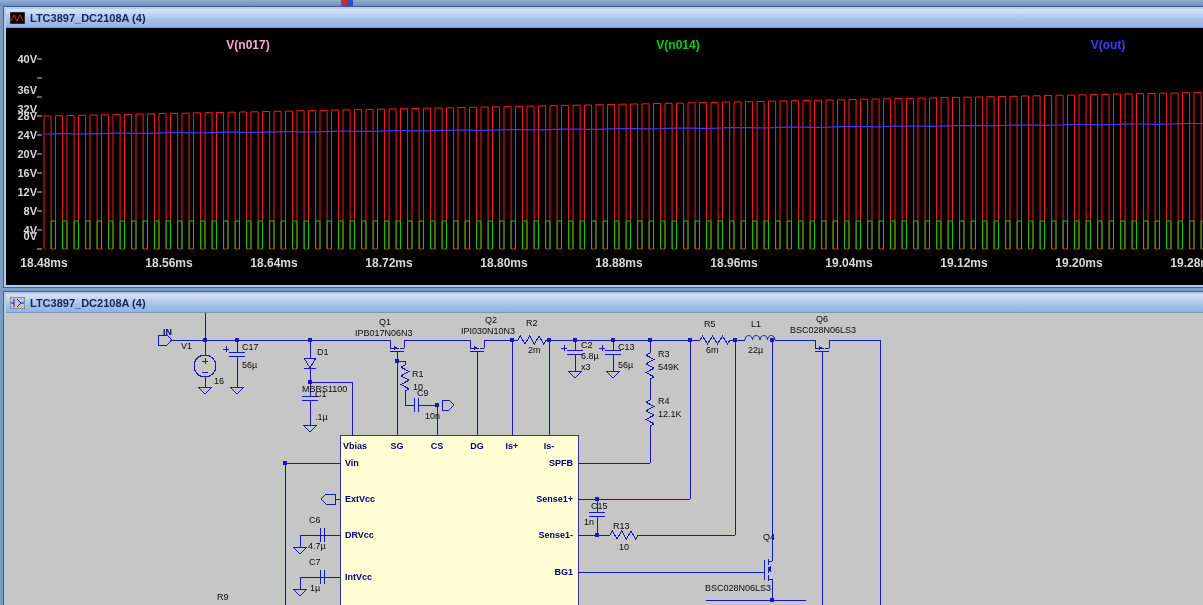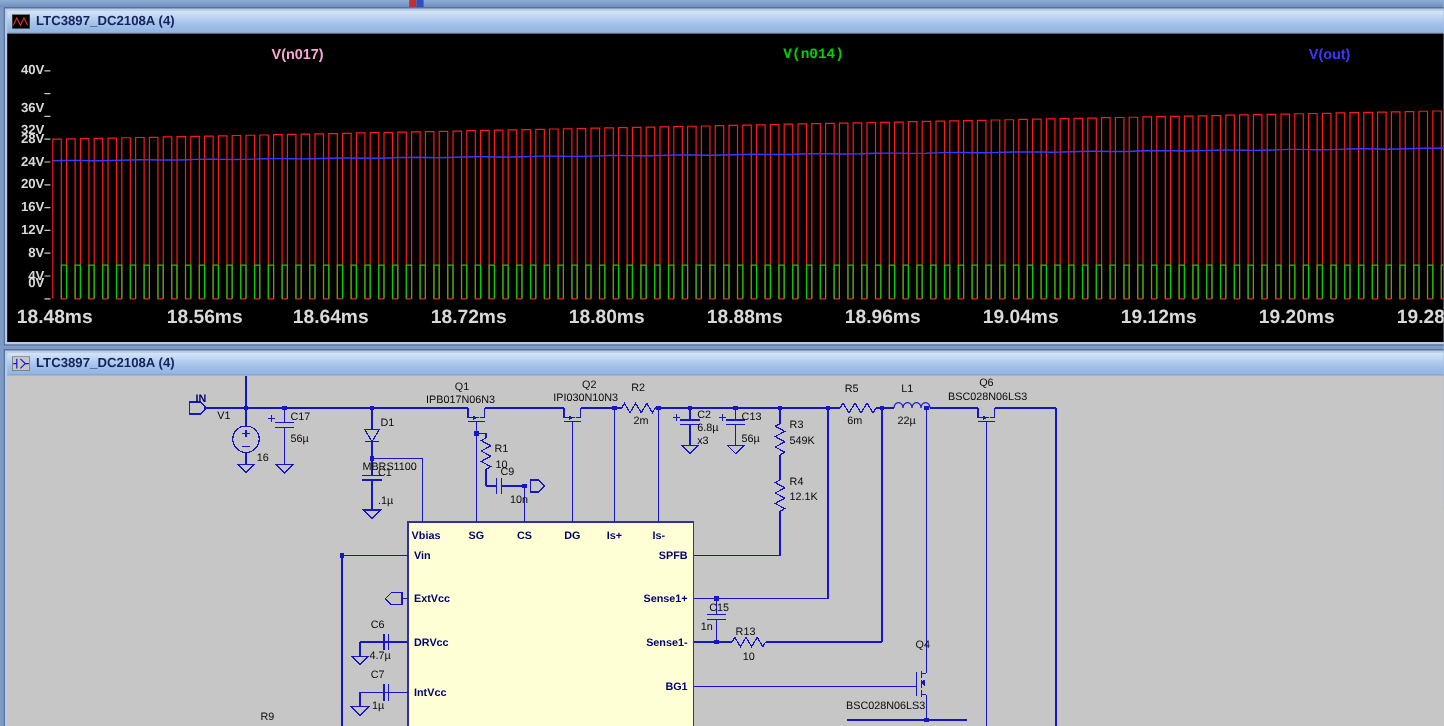--- a/index.html
+++ b/index.html
@@ -13,21 +13,21 @@
           padding:2px;box-sizing:border-box}
   .titlebar{height:18px;display:flex;align-items:center;gap:5px;padding:0 4px;
             font-size:11px;font-weight:bold;color:#14245c;
             background:linear-gradient(180deg,#d6e5f8,#a3c2ea 60%,#90b4e2);
             border-bottom:1px solid #7a96c0;cursor:default}
   .titlebar .ticon{width:15px;height:12px;flex:0 0 auto}
   .plot{position:relative;background:#000;width:1200px;height:257px;overflow:hidden}
   .schem{position:relative;background:#c6c6c6;width:1200px;height:294px;overflow:hidden}
   .ylab{position:absolute;left:0;width:31px;text-align:right;font-size:11px;
         font-weight:bold;color:#d9d9d9;line-height:12px}
-  .xlab{position:absolute;width:60px;text-align:center;font-size:16px;
+  .xlab{position:absolute;width:60px;text-align:center;font-size:12px;
         font-weight:bold;color:#d9d9d9;top:228px}
   .leg{position:absolute;top:10px;transform:translateX(-50%);font-size:12px;
        font-weight:bold;cursor:pointer}
   svg text{font-size:9px;font-family:"Liberation Sans",sans-serif}
   .sa{fill:#0a0a0a}
   .sn{fill:#000070;font-weight:bold}
   .spl,.spc,.spr{fill:#000070;font-weight:bold}
   .spc{text-anchor:middle}
   .spr{text-anchor:end}
 </style>
@@ -83,21 +83,21 @@
       <div class="xlab" style="left: 238px;">18.64ms</div>
       <div class="xlab" style="left: 353px;">18.72ms</div>
       <div class="xlab" style="left: 468px;">18.80ms</div>
       <div class="xlab" style="left: 583px;">18.88ms</div>
       <div class="xlab" style="left: 698px;">18.96ms</div>
       <div class="xlab" style="left: 813px;">19.04ms</div>
       <div class="xlab" style="left: 928px;">19.12ms</div>
       <div class="xlab" style="left: 1043px;">19.20ms</div>
       <div class="xlab" style="left: 1158px;">19.28ms</div>
       <div class="leg" style="left: 242px; color: #f9a8d4;">V(n017)</div>
-      <div class="leg" style="left: 672px; color: rgb(0, 210, 0); font-family: Liberation Mono, monospace;">V(n014)</div>
+      <div class="leg" style="left: 672px; color: rgb(0, 210, 0);">V(n014)</div>
       <div class="leg" style="left: 1102px; color: rgb(58, 58, 255);">V(out)</div>
     </div>
 </div>
 
 <div class="window" style="left:3px;top:291px;width:1206px;height:322px">
   <div class="titlebar">
     <span class="ticon">
       <svg width="15" height="12">
           <rect x="0" y="0" width="15" height="12" fill="#c6c6c6" stroke="#5a5a5a"></rect>
       <path d="M1,6 h3 M11,6 h3 M4,2 v8 M7,2 l4,4 -4,4" fill="none" stroke="#1616c8" stroke-width="1"></path>

